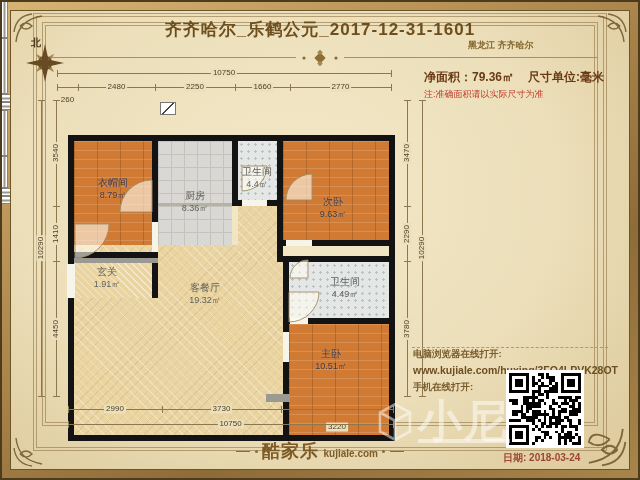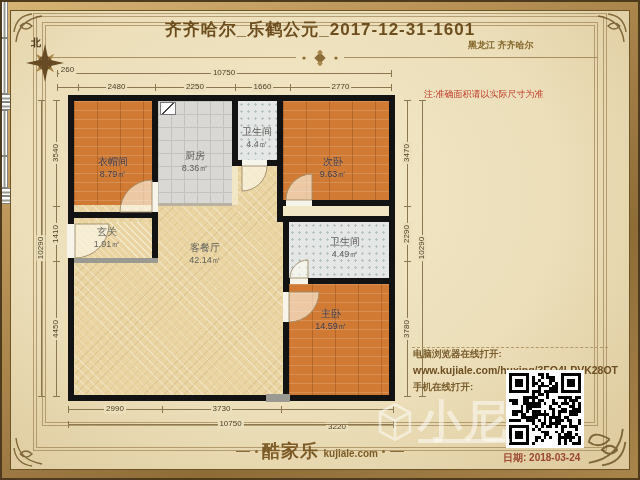--- a/index.html
+++ b/index.html
@@ -17,21 +17,21 @@
   .region{position:absolute;left:468px;top:39px;font-size:9px;font-weight:bold;color:#86682f;}
   .divline{position:absolute;height:1px;background:#a8915f;top:57px;}
   .orn{position:absolute;top:50px;left:300px;width:40px;height:16px;}
   .netarea{position:absolute;left:424px;top:69px;font-size:12px;font-weight:bold;color:#6a3a14;}
   .netarea span{margin-right:14px;}
   .note{position:absolute;left:424px;top:88px;font-size:9px;color:#c03a2a;}
   
   .north{position:absolute;left:31px;top:36px;font-size:10px;font-weight:bold;color:#4a3518;}
   .compass{position:absolute;left:24px;top:42px;}
   
-  .floor,.wall,.win,.gap,.lbl{position:absolute;}
+  .floor,.wall,.win,.gap,.lbl{position:absolute;margin-top:40px;}
   .wall{background:#131313;}
   .wood{background-color:#d07a33;
     background-image:repeating-linear-gradient(180deg, rgba(255,255,255,.16) 0 1px, rgba(0,0,0,0) 1px 9px),
                      repeating-linear-gradient(90deg, rgba(110,50,5,.28) 0 1px, rgba(0,0,0,0) 1px 23px);}
   .tile{background-color:#d9d8d4;
     background-image:linear-gradient(#c3c2bd 1px, rgba(0,0,0,0) 1px),
                      linear-gradient(90deg,#c3c2bd 1px, rgba(0,0,0,0) 1px);
     background-size:13px 13px;}
   .dots{background-color:#e4e7e6;
     background-image:radial-gradient(circle,#b7c2c2 1px, rgba(0,0,0,0) 1.3px);
@@ -102,20 +102,23 @@
   <div class="region">黑龙江 齐齐哈尔</div>
   <div class="divline" style="left:42px;width:254px"></div>
   <div class="divline" style="left:344px;width:254px"></div>
   <svg class="orn" viewBox="0 0 40 16">
     <circle cx="4" cy="8" r="1.6" fill="#8a6d38"></circle>
       <circle cx="36" cy="8" r="1.6" fill="#8a6d38"></circle>
     <rect x="16" y="4" width="8" height="8" transform="rotate(45 20 8)" fill="#8a6d38"></rect>
     <rect x="18" y="0.5" width="4" height="4" transform="rotate(45 20 2.5)" fill="#a8854b"></rect>
     <rect x="18" y="11.5" width="4" height="4" transform="rotate(45 20 13.5)" fill="#a8854b"></rect>
   </svg>
+  <div class="netarea">
+    <span>净面积：79.36㎡</span><span>尺寸单位:毫米</span>
+  </div>
   <div class="note">注:准确面积请以实际尺寸为准</div>
 
   <div class="north">北</div>
   <svg class="compass" width="42" height="42" viewBox="-21 -21 42 42">
     <polygon points="0,-13 3,-3 13,0 3,3 0,13 -3,3 -13,0 -3,-3" transform="rotate(45)" fill="#a8854b"></polygon>
     <polygon points="0,-19 3.4,-3.4 19,0 3.4,3.4 0,19 -3.4,3.4 -19,0 -3.4,-3.4" fill="#664b24"></polygon>
     <circle r="6.5" fill="none" stroke="#664b24" stroke-width="1.4"></circle>
   </svg>
 
   <div class="floor wood" style="left:74px;top:101px;width:78px;height:111px"></div>
@@ -166,21 +169,21 @@
     <g fill="rgba(255,252,240,0.6)" stroke="#a08c66" stroke-width="0.9">
       <path d="M75,224 L109,224 A34,34 0 0 1 75,258 Z"></path>
       <path d="M152,212 L152,180 A32,32 0 0 0 120,212 Z"></path>
       <path d="M242,166 L242,191 A25,25 0 0 0 267,166 Z"></path>
       <path d="M312,200 L312,174 A26,26 0 0 0 286,200 Z"></path>
       <path d="M308,278 L308,260 A18,18 0 0 0 290,278 Z"></path>
       <path d="M289,292 L319,292 A30,30 0 0 1 289,322 Z"></path>
     </g>
   </svg>
 
-  <div class="lbl dark" style="left:82px;top:156px;width:62px">
+  <div class="lbl dark" style="left:82px;top:137px;width:62px">
     <div class="rname">衣帽间</div>
     <div class="rarea">8.79㎡</div>
   </div>
   <div class="lbl lite" style="left:164px;top:150px;width:62px">
     <div class="rname">厨房</div>
     <div class="rarea">8.36㎡</div>
   </div>
   <div class="lbl lite" style="left:235px;top:126px;width:44px">
     <div class="rname">卫生间</div>
     <div class="rarea">4.4㎡</div>
@@ -188,44 +191,44 @@
   <div class="lbl dark" style="left:302px;top:156px;width:62px">
     <div class="rname">次卧</div>
     <div class="rarea">9.63㎡</div>
   </div>
   <div class="lbl lite" style="left:80px;top:226px;width:54px">
     <div class="rname">玄关</div>
     <div class="rarea">1.91㎡</div>
   </div>
   <div class="lbl lite" style="left:172px;top:242px;width:66px">
     <div class="rname">客餐厅</div>
-    <div class="rarea">42.14㎡</div>
+    <div class="rarea">19.32㎡</div>
   </div>
   <div class="lbl lite" style="left:312px;top:236px;width:66px">
     <div class="rname">卫生间</div>
     <div class="rarea">4.49㎡</div>
   </div>
   <div class="lbl dark" style="left:298px;top:308px;width:66px">
     <div class="rname">主卧</div>
-    <div class="rarea">14.59㎡</div>
+    <div class="rarea">10.51㎡</div>
   </div>
 
   <div id="dims">
       <div class="dimline" style="left: 57px; top: 73px; width: 334px; height: 1px;"></div>
       <div class="dimline" style="left: 57px; top: 70px; width: 1px; height: 7px;"></div>
       <div class="dimline" style="left: 391px; top: 70px; width: 1px; height: 7px;"></div>
       <span class="dimlab" style="left: 224px; top: 73px;">10750</span>
       <div class="dimline" style="left: 57px; top: 87px; width: 334px; height: 1px;"></div>
       <div class="dimline" style="left: 57px; top: 84px; width: 1px; height: 7px;"></div>
       <div class="dimline" style="left: 78px; top: 84px; width: 1px; height: 7px;"></div>
       <div class="dimline" style="left: 155px; top: 84px; width: 1px; height: 7px;"></div>
       <div class="dimline" style="left: 235px; top: 84px; width: 1px; height: 7px;"></div>
       <div class="dimline" style="left: 290px; top: 84px; width: 1px; height: 7px;"></div>
       <div class="dimline" style="left: 391px; top: 84px; width: 1px; height: 7px;"></div>
-      <span class="dimlab" style="left: 67.5px; top: 70px; text-align: center;">260</span>
+      <span class="dimlab" style="left: 67.5px; top: 100px; text-align: center;">260</span>
       <span class="dimlab" style="left: 116.5px; top: 87px;">2480</span>
       <span class="dimlab" style="left: 195px; top: 87px;">2250</span>
       <span class="dimlab" style="left: 262.5px; top: 87px;">1660</span>
       <span class="dimlab" style="left: 340.5px; top: 87px;">2770</span>
       <div class="dimline" style="left: 68px; top: 409px; width: 325px; height: 1px;"></div>
       <div class="dimline" style="left: 68px; top: 406px; width: 1px; height: 7px;"></div>
       <div class="dimline" style="left: 162px; top: 406px; width: 1px; height: 7px;"></div>
       <div class="dimline" style="left: 281px; top: 406px; width: 1px; height: 7px;"></div>
       <div class="dimline" style="left: 393px; top: 406px; width: 1px; height: 7px;"></div>
       <span class="dimlab" style="left: 115px; top: 409px;">2990</span>

